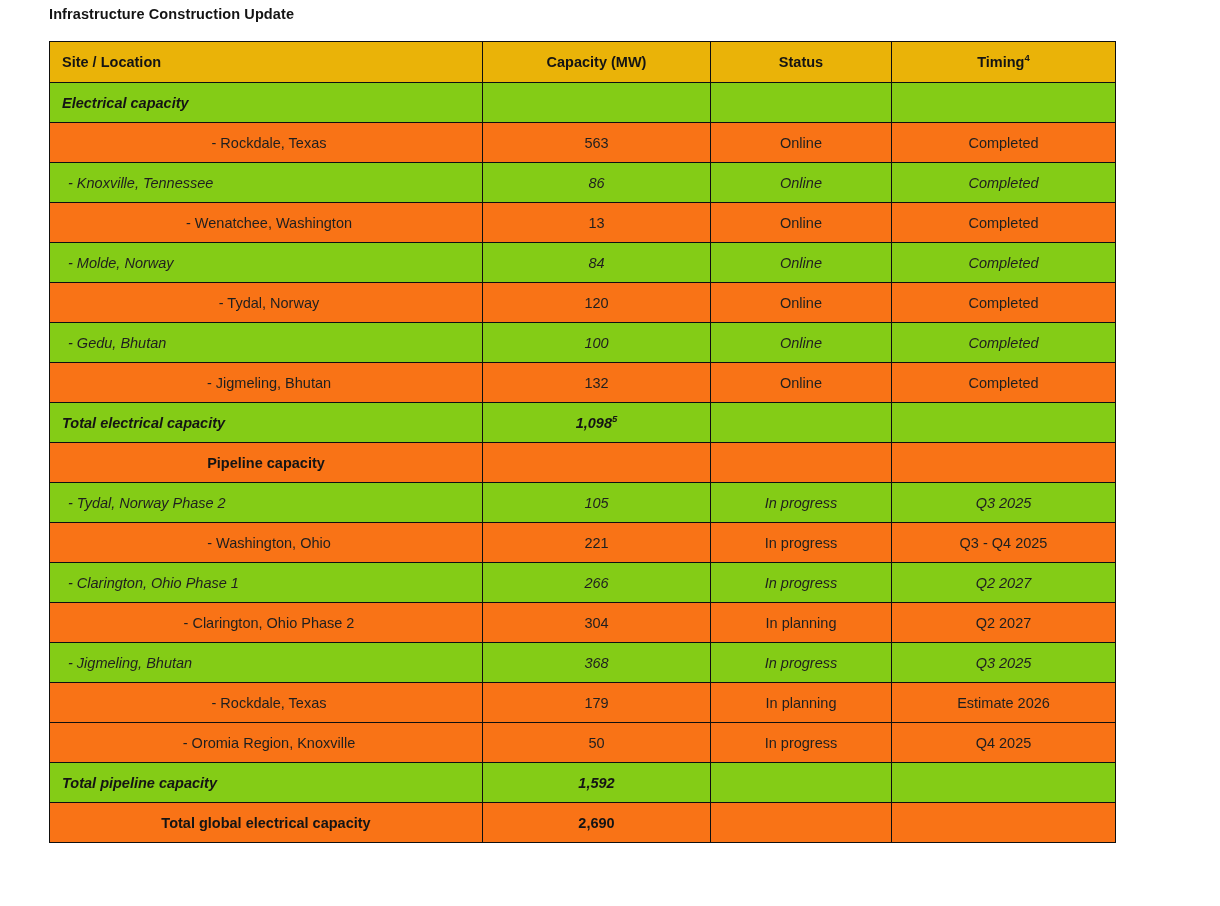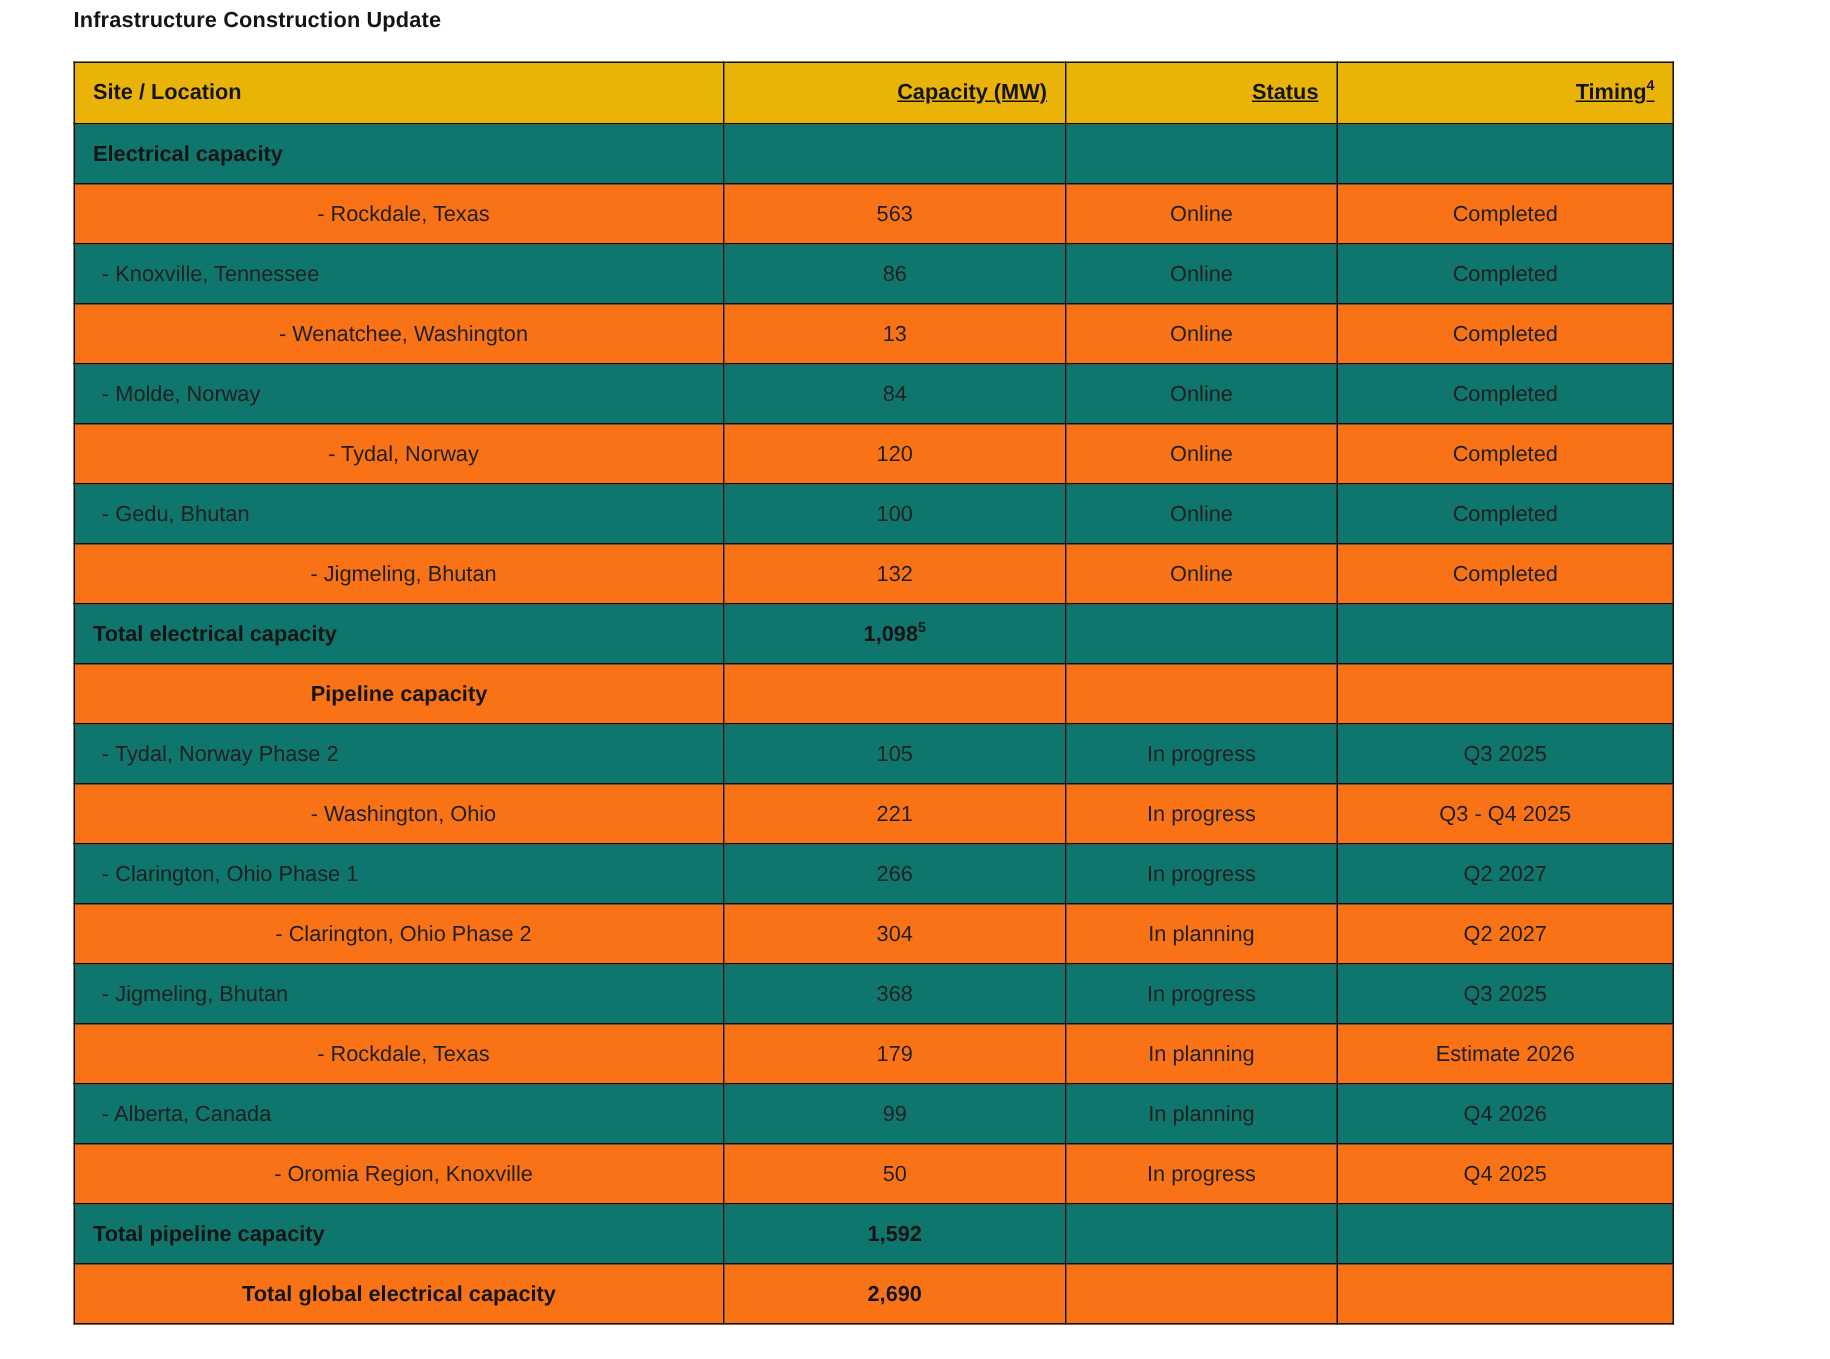--- a/index.html
+++ b/index.html
@@ -58,23 +58,23 @@
     vertical-align: middle;
     color: #1f1f1f;
   }
   table.cap-table thead th {
     height: 41px;
     font-weight: bold;
     color: #141414;
     background: #eab308;
   }
   th.h-site { text-align: left; padding-left: 13px; }
-  th.h-center { text-align: right; text-decoration: underline; }
-
-  tr.shaded > td { background: #0f766e; }
+  th.h-center { text-align: center; }
+
+  tr.shaded > td { background: #84cc16; font-style: italic; }
   tr.plain > td  { background: #f97316; text-align: center; }
 
   td.site {
     text-align: left;
     padding-left: 13px;
   }
   td.site.section {
     font-weight: bold;
     color: #141414;
   }
@@ -210,26 +210,20 @@
             <td class="num">368</td>
             <td class="status">In progress</td>
             <td class="timing">Q3 2025</td>
           </tr>
           <tr class="plain">
             <td class="site item">- Rockdale, Texas</td>
             <td class="num">179</td>
             <td class="status">In planning</td>
             <td class="timing">Estimate 2026</td>
           </tr>
-          <tr class="shaded">
-            <td class="site item">- Alberta, Canada</td>
-            <td class="num">99</td>
-            <td class="status">In planning</td>
-            <td class="timing">Q4 2026</td>
-          </tr>
           <tr class="plain">
             <td class="site item">- Oromia Region, Knoxville</td>
             <td class="num">50</td>
             <td class="status">In progress</td>
             <td class="timing">Q4 2025</td>
           </tr>
           <tr class="shaded">
             <td class="site total">Total pipeline capacity</td>
             <td class="num bold">1,592</td>
             <td class="status"></td>

